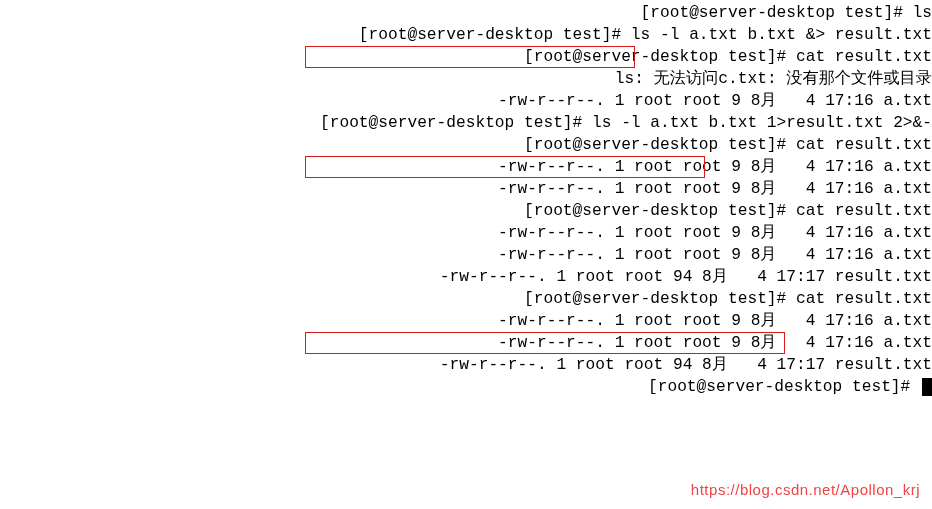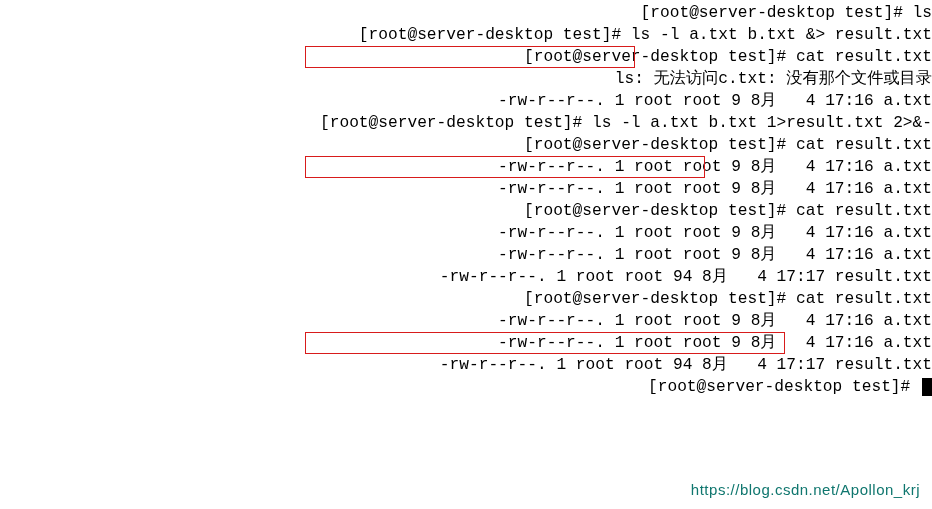--- a/index.html
+++ b/index.html
@@ -56,21 +56,21 @@
       background: #000000;
       vertical-align: text-bottom;
       margin-left: 2px;
     }
     .watermark {
       position: absolute;
       right: 12px;
       bottom: 8px;
       font-family: Arial, sans-serif;
       font-size: 15px;
-      color: #0f766e;
+      color: #ef4444;
       letter-spacing: 0.5px;
       pointer-events: none;
       text-align: center;
     }
   </style>
 </head>
 <body>
 
 <div id="terminal">
     <div class="line"><span>[root@server-desktop test]# </span><span>ls</span></div>

